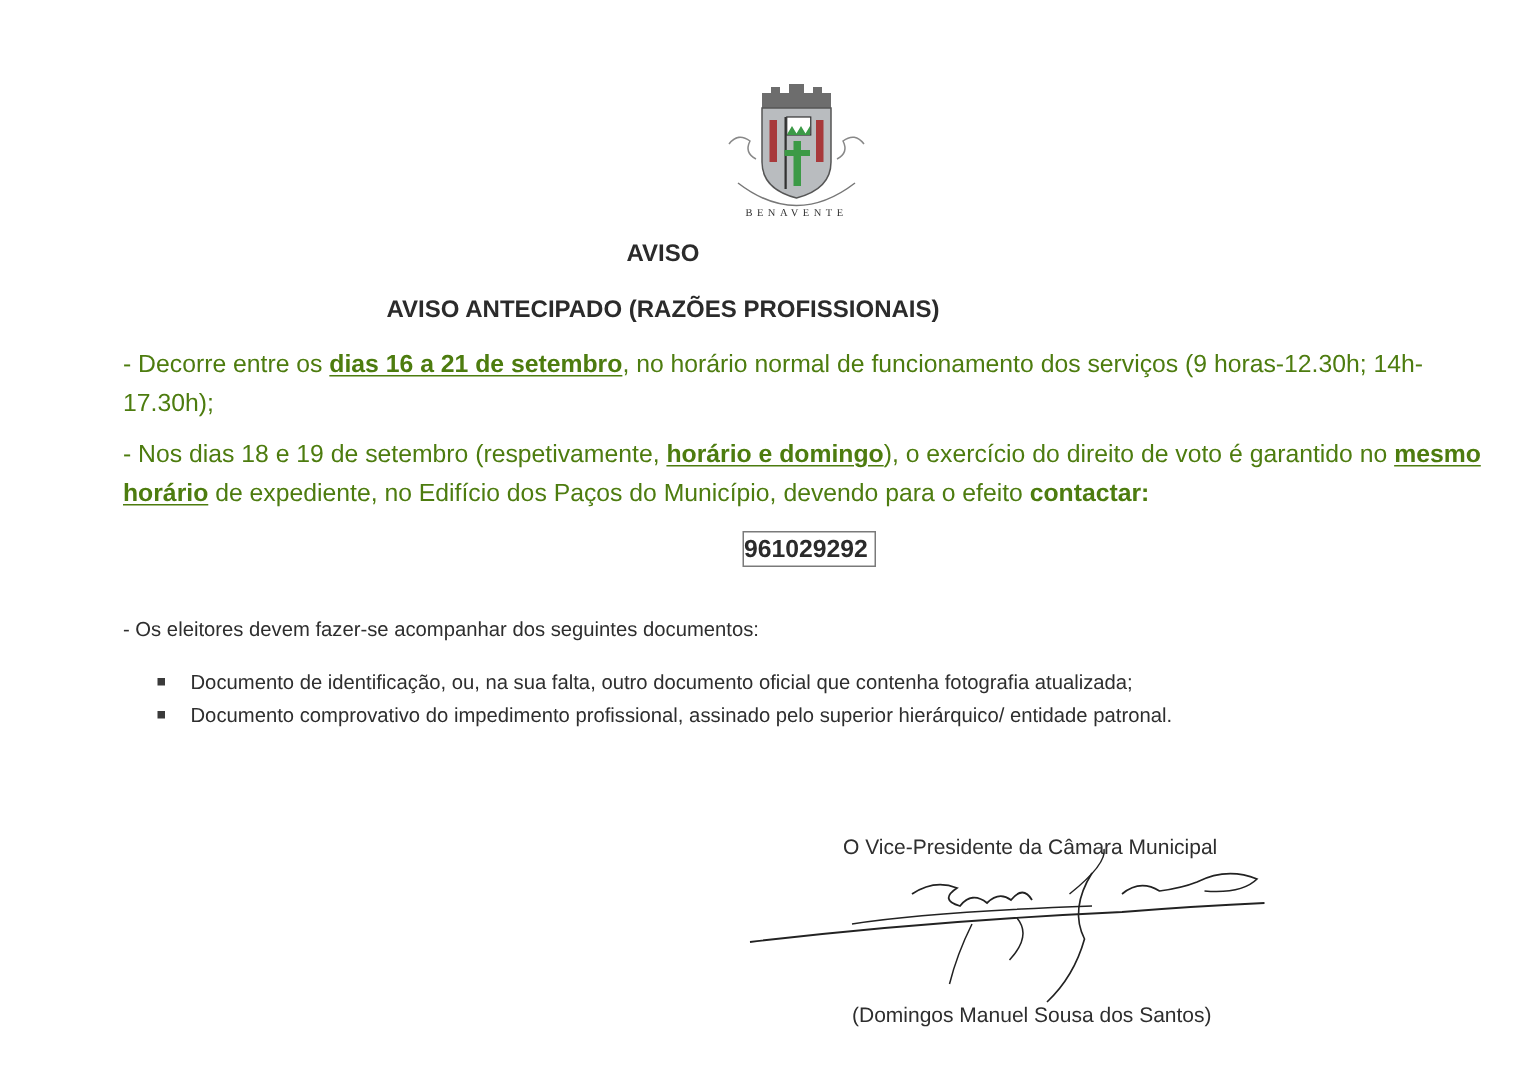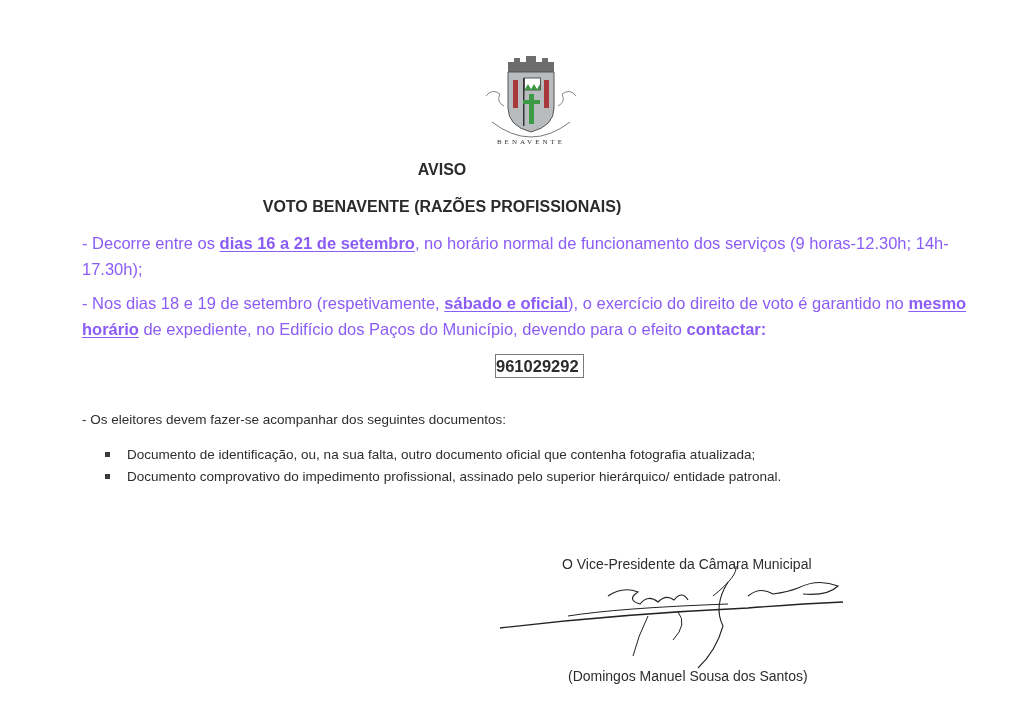--- a/index.html
+++ b/index.html
@@ -15,21 +15,21 @@
       position: absolute; left: 478px; top: 48px; width: 106px; height: 100px;
     }
     .title {
       position: absolute; left: 0; width: 884px; text-align: center;
       font-weight: bold; color: #2b2b2b;
     }
     .title.aviso { top: 161px; font-size: 16px; }
     .title.sub { top: 198px; font-size: 16px; }
     .para {
       position: absolute; left: 82px; width: 910px;
-      font-size: 16.5px; line-height: 26px; color: #8b5cf6;
+      font-size: 16.5px; line-height: 26px; color: #4d7c0f;
     }
     .para.p1 { top: 230px; }
     .para.p2 { top: 290px; }
     .para b { font-weight: bold; }
     .para u { text-decoration: underline; text-underline-offset: 2px; }
     .phone-box {
       position: absolute; left: 495px; top: 354px;
       border: 1px solid #7a7a7a; padding: 1px 4px 1px 0;
       font-size: 16.5px; font-weight: bold; color: #2b2b2b; line-height: 20px;
     }
@@ -72,28 +72,28 @@
     <rect x="45" y="52" width="17" height="4" fill="#3c9a46"></rect>
 
     <path d="M8 48 Q14 40 22 46 Q18 54 26 58" stroke="#888" stroke-width="1" fill="none"></path>
     <path d="M98 48 Q92 40 84 46 Q88 54 80 58" stroke="#888" stroke-width="1" fill="none"></path>
     <path d="M14 74 Q53 104 92 74" stroke="#777" stroke-width="1" fill="none"></path>
     <text x="53" y="96" font-size="7" text-anchor="middle" fill="#333" letter-spacing="3" font-family="Liberation Serif, serif">BENAVENTE</text>
   </svg>
 </div>
 
 <div class="title aviso">AVISO</div>
-<div class="title sub">VOTO BENAVENTE (RAZÕES PROFISSIONAIS)</div>
+<div class="title sub">AVISO ANTECIPADO (RAZÕES PROFISSIONAIS)</div>
 
 <div class="para p1">
   <span>- Decorre entre os </span><b><u>dias 16 a 21 de setembro</u></b><span>, no horário normal de funcionamento dos serviços (9 horas-12.30h; 14h- 17.30h);</span>
 </div>
 
 <div class="para p2">
-  <span>- Nos dias 18 e 19 de setembro (respetivamente, </span><b><u>sábado e oficial</u></b><span>), o exercício do direito de voto é garantido no </span><b><u>mesmo horário</u></b><span> de expediente, no Edifício dos Paços do Município, devendo para o efeito </span><b>contactar:</b>
+  <span>- Nos dias 18 e 19 de setembro (respetivamente, </span><b><u>horário e domingo</u></b><span>), o exercício do direito de voto é garantido no </span><b><u>mesmo horário</u></b><span> de expediente, no Edifício dos Paços do Município, devendo para o efeito </span><b>contactar:</b>
 </div>
 
 <div class="phone-box">961029292</div>
 
 <div class="docs-intro">- Os eleitores devem fazer-se acompanhar dos seguintes documentos:</div>
 <ul class="doc-list">
   <li>
     <span class="bullet"></span>
     <span>Documento de identificação, ou, na sua falta, outro documento oficial que contenha fotografia atualizada;</span>
   </li>

